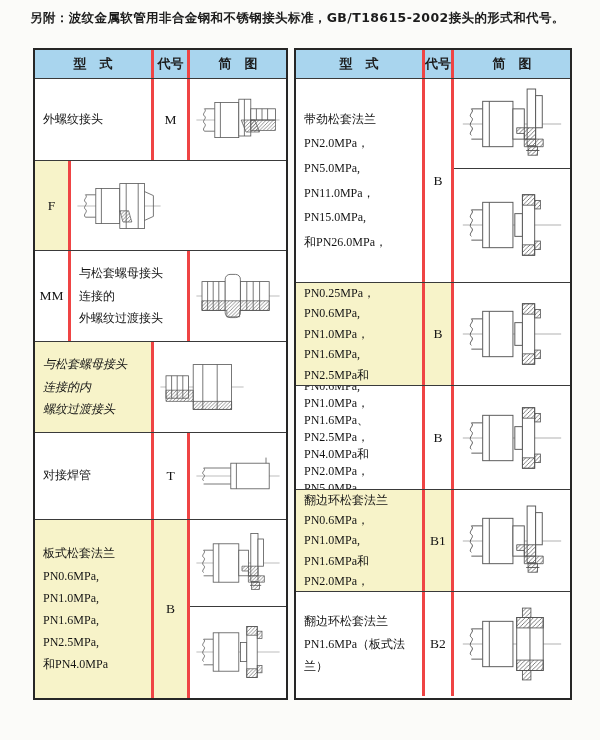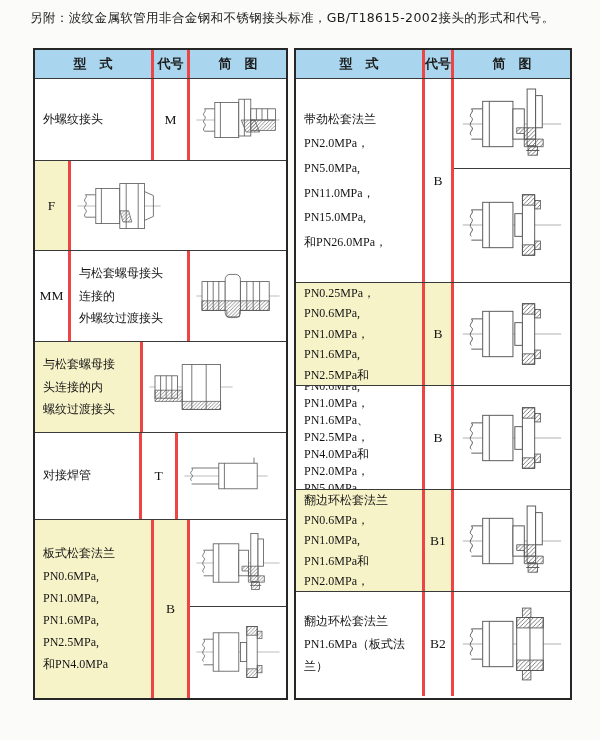--- a/index.html
+++ b/index.html
@@ -5,21 +5,21 @@
   html,body{margin:0;padding:0;}
   .page{
     position:relative;
     width:600px;height:740px;
     background:#fbfbf9;
     font-family:"DejaVu Sans",sans-serif;
     overflow:hidden;
   }
   .title{
     position:absolute;left:30px;top:10px;
-    font-size:12.5px;font-weight:400;color:#1c1c1c;
+    font-size:12.5px;font-weight:700;color:#1c1c1c;
     letter-spacing:0.4px;
   }
   .tables{
     position:absolute;left:33px;top:48px;
     display:flex;gap:6px;
   }
   .tbl{
     border:2px solid #262626;
     background:#ffffff;
     box-sizing:border-box;
@@ -153,21 +153,21 @@
                 <rect x="58" y="22" width="36" height="36" class="ln"></rect>
                 <line x1="66" y1="22" x2="66" y2="58" class="nf"></line>
                 <line x1="74" y1="22" x2="74" y2="58" class="nf"></line>
                 <line x1="82" y1="22" x2="82" y2="58" class="nf"></line>
                 <path d="M10 46 L94 46 L94 58 L57 58 L57 66 L41 66 L41 58 L10 58 Z" class="hat" fill="url(#hp3)"></path>
               </svg>
             </div>
           </div>
         </div>
         <div class="row" style="height: 91px;">
-          <div class="cell type-cell hl" style="width: 108px; line-height: 1.9;">与松套螺母接头连接的内
+          <div class="cell type-cell hl" style="width: 119px; line-height: 1.9; font-style: italic;">与松套螺母接头连接的内
 螺纹过渡接头</div>
           <div class="cell diag-cell" style="width: 96px;">
             <div class="diag-sub">
               <svg viewBox="0 0 110 80" class="fit">
                 <defs>
                   <pattern id="hp4" patternUnits="userSpaceOnUse" width="4.5" height="4.5">
                     <path d="M0 4.5 L4.5 0" stroke="#555" stroke-width="0.8"></path>
                   </pattern>
                 </defs>
                 <line x1="3" y1="40" x2="107" y2="40" class="cl"></line>
@@ -178,21 +178,21 @@
                 <rect x="44" y="12" width="48" height="56" class="ln"></rect>
                 <line x1="56" y1="12" x2="56" y2="68" class="nf"></line>
                 <line x1="74" y1="12" x2="74" y2="68" class="nf"></line>
                 <path d="M10 44 L44 44 L44 58 L10 58 Z" class="hat" fill="url(#hp4)"></path>
                 <path d="M44 58 L92 58 L92 68 L44 68 Z" class="hat" fill="url(#hp4)"></path>
               </svg>
             </div>
           </div>
         </div>
         <div class="row" style="height: 87px;">
-          <div class="cell type-cell" style="width: 107px; line-height: 1.8;">对接焊管</div>
+          <div class="cell type-cell" style="width: 119px; line-height: 1.8;">对接焊管</div>
           <div class="cell code-cell" style="width: 36px;">T</div>
           <div class="cell diag-cell" style="width: 96px;">
             <div class="diag-sub">
               <svg viewBox="0 0 110 80" class="fit">
                 <defs>
                   <pattern id="hp5" patternUnits="userSpaceOnUse" width="4.5" height="4.5">
                     <path d="M0 4.5 L4.5 0" stroke="#555" stroke-width="0.8"></path>
                   </pattern>
                 </defs>
                 <line x1="3" y1="40" x2="107" y2="40" class="cl"></line>

